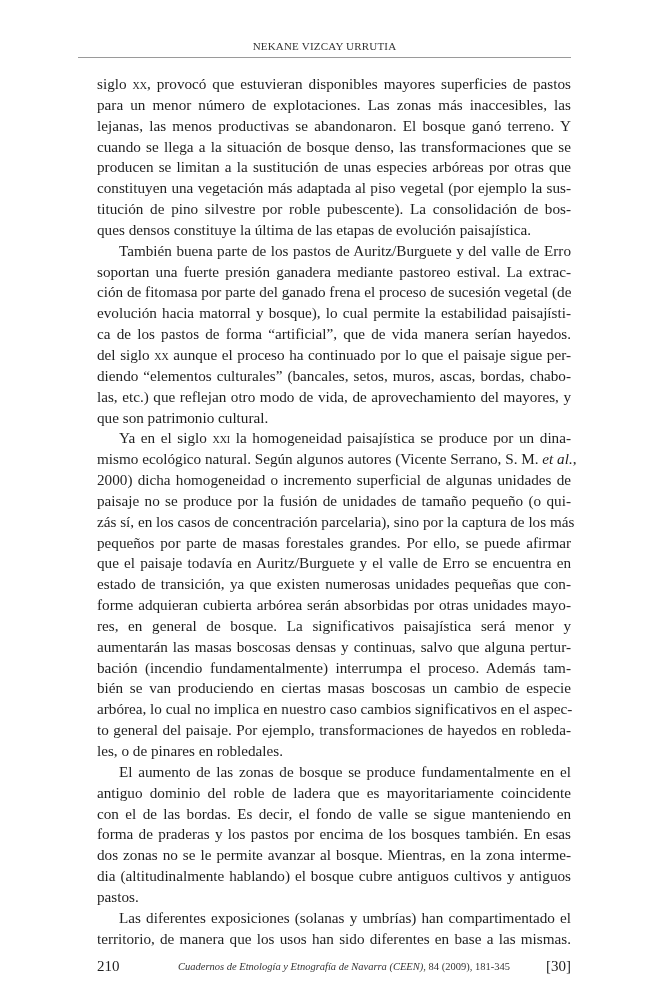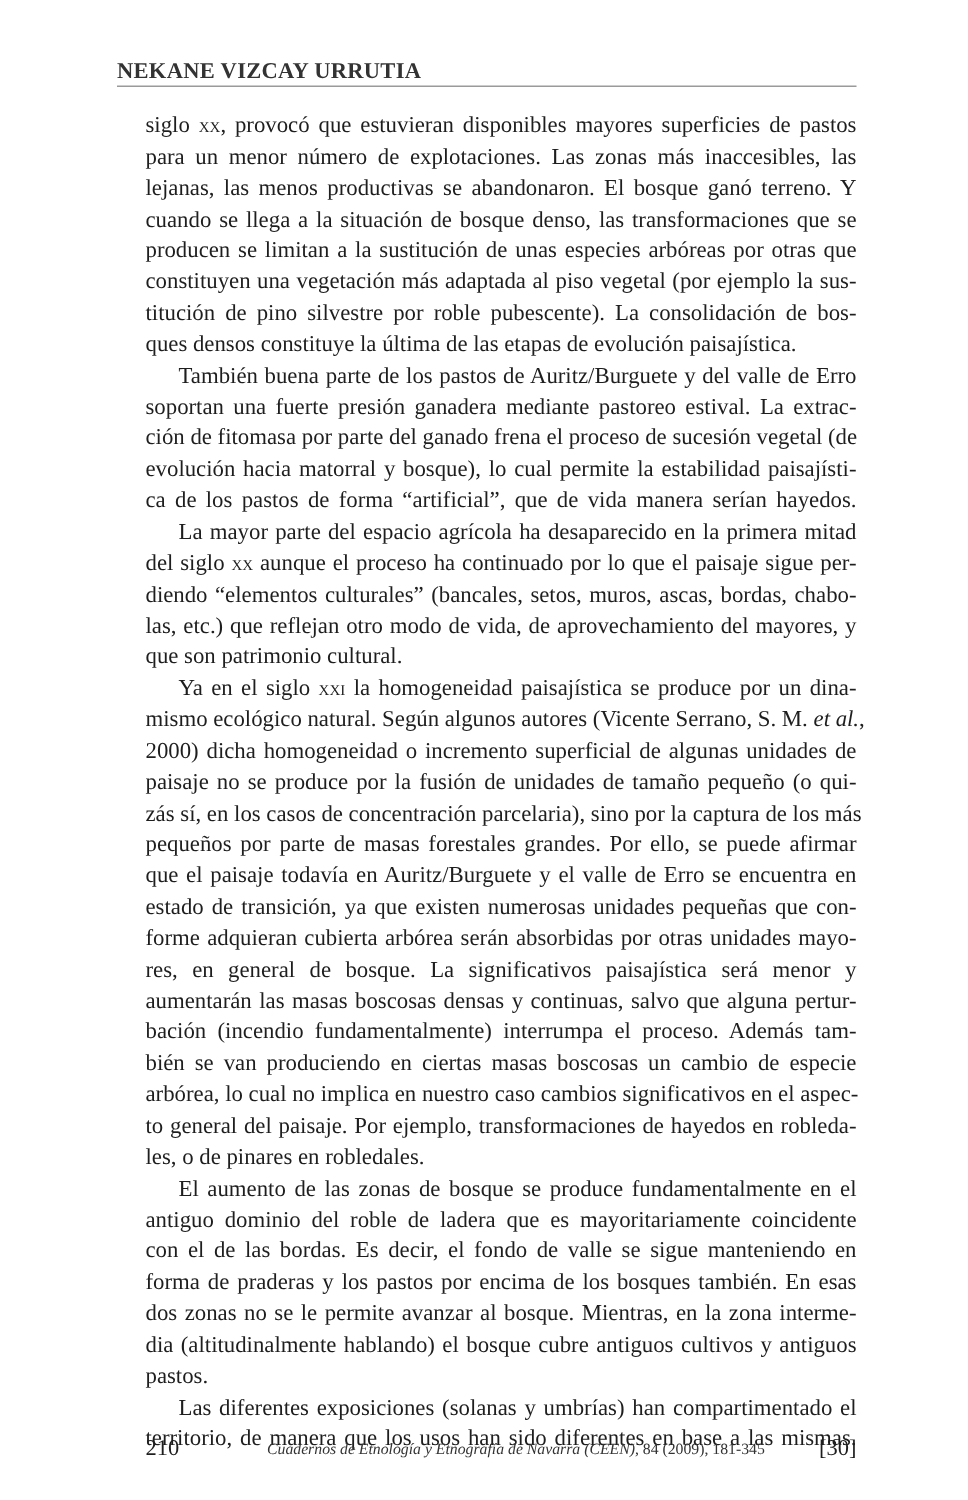--- a/index.html
+++ b/index.html
@@ -1,19 +1,19 @@
 <!DOCTYPE html>
 <html><head>
 <meta charset="utf-8">
 <style>
   html, body { margin: 0; padding: 0; background: #ffffff; }
   body { width: 645px; height: 1000px; position: relative; overflow: hidden;
          font-family: "Liberation Serif", "DejaVu Serif", serif; color: #1e1e1e; }
-  .running-head { position: absolute; left: 78px; width: 493px; top: 40px; text-align: left;
-                  font-size: 15px; letter-spacing: 0.2px; color: #333; font-weight: bold; }
+  .running-head { position: absolute; left: 78px; width: 493px; top: 40px; text-align: center;
+                  font-size: 11px; letter-spacing: 0.2px; color: #333; }
   .head-rule { position: absolute; left: 78px; width: 493px; top: 57px; height: 0;
                border-top: 1.5px solid #9a9a9a; }
   .body-text { position: absolute; left: 97px; top: 74px; width: 474px; }
   .line { display: block; height: 20.85px; line-height: 20.85px; font-size: 15.2px;
           white-space: nowrap; text-align: justify; text-align-last: justify; }
   .line.last { text-align-last: left; }
   .line.indent { padding-left: 22px; }
   .sc { font-variant: small-caps; text-transform: lowercase; font-size: 0.98em; }
   i { }
   .footer { position: absolute; left: 97px; width: 474px; top: 958px; height: 20px;
@@ -35,21 +35,20 @@
     <div class="line"><span>cuando se llega a la situación de bosque denso, las transformaciones que se</span></div>
     <div class="line"><span>producen se limitan a la sustitución de unas especies arbóreas por otras que</span></div>
     <div class="line"><span>constituyen una vegetación más adaptada al piso vegetal (por ejemplo la sus-</span></div>
     <div class="line"><span>titución de pino silvestre por roble pubescente). La consolidación de bos-</span></div>
     <div class="line last"><span>ques densos constituye la última de las etapas de evolución paisajística.</span></div>
     <div class="line indent"><span>También buena parte de los pastos de Auritz/Burguete y del valle de Erro</span></div>
     <div class="line"><span>soportan una fuerte presión ganadera mediante pastoreo estival. La extrac-</span></div>
     <div class="line"><span>ción de fitomasa por parte del ganado frena el proceso de sucesión vegetal (de</span></div>
     <div class="line"><span>evolución hacia matorral y bosque), lo cual permite la estabilidad paisajísti-</span></div>
     <div class="line"><span>ca de los pastos de forma “artificial”, que de vida manera serían hayedos.</span></div>
-    <div class="line indent"><span>La mayor parte del espacio agrícola ha desaparecido en la primera mitad</span></div>
     <div class="line"><span>del siglo </span><span class="sc">XX</span><span> aunque el proceso ha continuado por lo que el paisaje sigue per-</span></div>
     <div class="line"><span>diendo “elementos culturales” (bancales, setos, muros, ascas, bordas, chabo-</span></div>
     <div class="line"><span>las, etc.) que reflejan otro modo de vida, de aprovechamiento del mayores, y</span></div>
     <div class="line last"><span>que son patrimonio cultural.</span></div>
     <div class="line indent"><span>Ya en el siglo </span><span class="sc">XXI</span><span> la homogeneidad paisajística se produce por un dina-</span></div>
     <div class="line"><span>mismo ecológico natural. Según algunos autores (Vicente Serrano, S. M. </span><i>et al.</i><span>,</span></div>
     <div class="line"><span>2000) dicha homogeneidad o incremento superficial de algunas unidades de</span></div>
     <div class="line"><span>paisaje no se produce por la fusión de unidades de tamaño pequeño (o qui-</span></div>
     <div class="line"><span>zás sí, en los casos de concentración parcelaria), sino por la captura de los más</span></div>
     <div class="line"><span>pequeños por parte de masas forestales grandes. Por ello, se puede afirmar</span></div>

